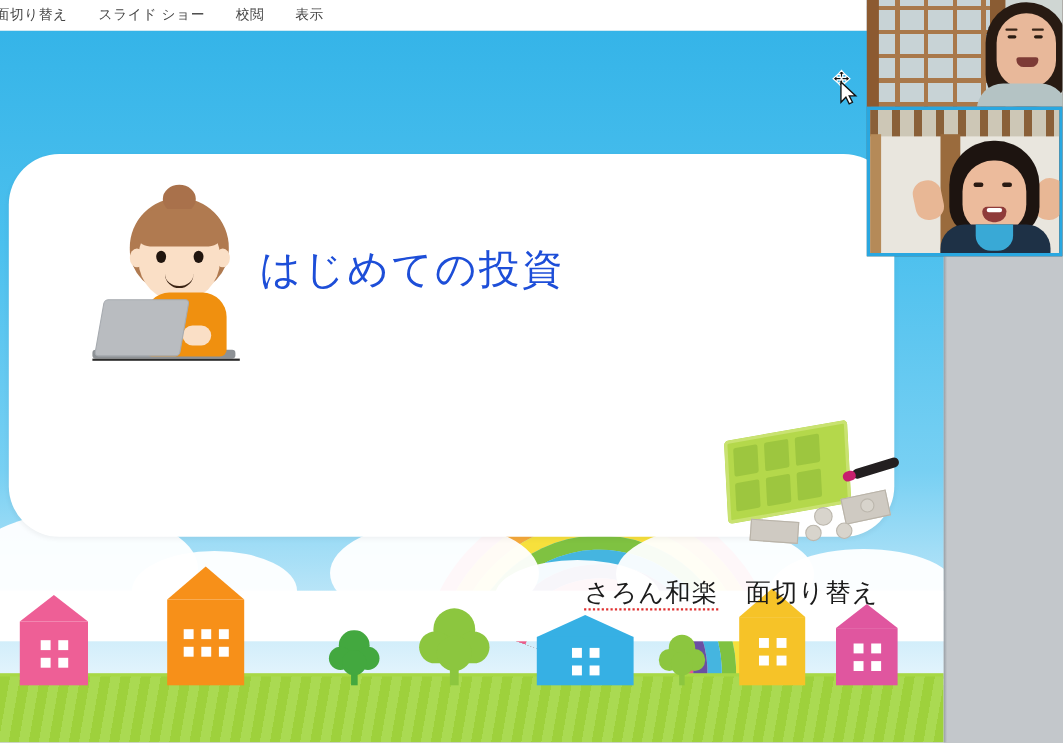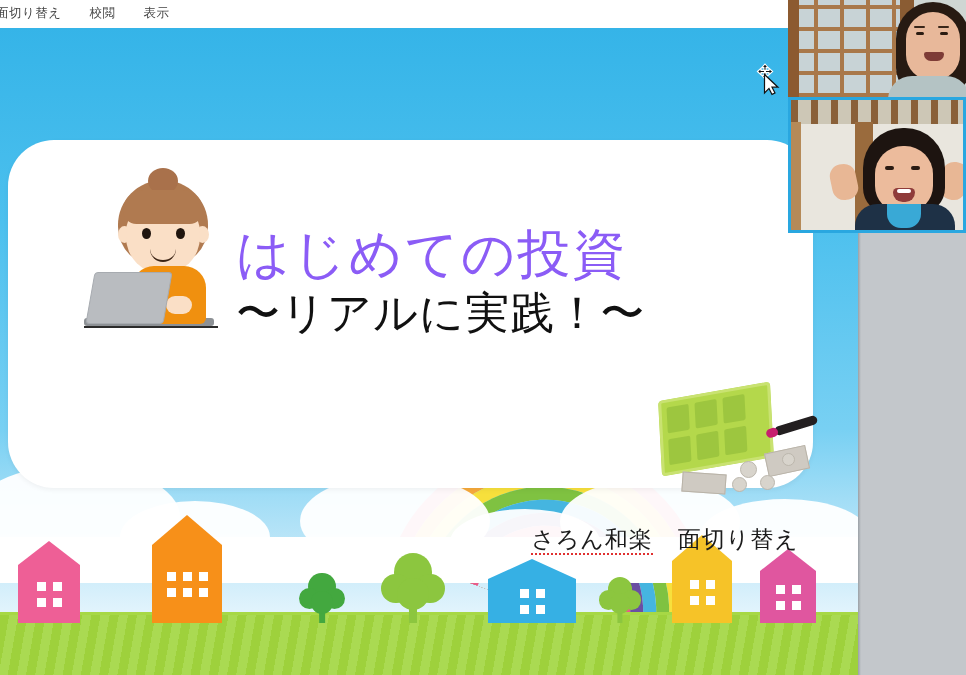--- a/index.html
+++ b/index.html
@@ -45,21 +45,21 @@
   .win{position:absolute;background:#fff;}
   .tree{position:absolute;bottom:0;}
   .tree .trunk{position:absolute;bottom:0;left:50%;transform:translateX(-50%);}
   .tree .leaf{position:absolute;border-radius:50%;}
 
   
   .card{position:absolute;left:8px;top:112px;width:805px;height:348px;background:#ffffff;
         border-radius:46px;box-shadow:0 2px 5px rgba(0,0,0,.05);}
 
   .title-block{position:absolute;left:228px;top:86px;width:560px;}
-  .title-main{font-size:53px;line-height:1.04;color:#8b5cf6;font-weight:400;letter-spacing:2px;
+  .title-main{font-size:37px;line-height:1.04;color:#1d4ed8;font-weight:400;letter-spacing:2px;
               font-family:"DejaVu Sans","Liberation Sans",sans-serif;}
   .title-sub{font-size:44px;line-height:1.1;color:#111;margin-top:8px;letter-spacing:1px;
              font-family:"DejaVu Sans","Liberation Sans",sans-serif;padding-left:-4px;}
 
   
   .person{position:absolute;left:82px;top:26px;width:145px;height:170px;}
   .p-bun{position:absolute;left:58px;top:2px;width:30px;height:26px;background:#a9714b;border-radius:50%;}
   .p-hair{position:absolute;left:28px;top:14px;width:90px;height:86px;background:#b07a50;border-radius:46px 46px 40px 40px;}
   .p-face{position:absolute;left:36px;top:30px;width:74px;height:78px;background:#fadfc6;border-radius:38px;}
   .p-ear{position:absolute;top:60px;width:13px;height:17px;background:#fadfc6;border-radius:50%;}
@@ -146,20 +146,21 @@
   .cursor{position:absolute;left:752px;top:62px;width:34px;height:34px;pointer-events:none;}
 </style>
 </head>
 <body>
 
 <div id="app">
 
   <div class="ribbon">
     <div class="ribbon-tabs">
       <div class="rtab first">面切り替え</div>
+      <div class="rtab">スライド ショー</div>
       <div class="rtab">校閲</div>
       <div class="rtab">表示</div>
     </div>
   </div>
 
   <div class="stage">
 
     <div class="rainbow" id="rainbow">
         <span style="width: 300px; height: 150px; left: 0px; border-width: 13px; border-color: rgb(232, 92, 138);"></span>
         <span style="width: 274px; height: 137px; left: 13px; border-width: 13px; border-color: rgb(246, 169, 59);"></span>
@@ -267,21 +268,20 @@
           <div class="p-eye r"></div>
         <div class="p-mouth"></div>
         <div class="p-body"></div>
         <div class="p-hand"></div>
         <div class="p-laptop-screen"></div>
         <div class="p-laptop-line"></div>
       </div>
 
       <div class="title-block">
         <div class="title-main">はじめての投資</div>
-        <div class="title-sub">〜リアルに実践！〜</div>
       </div>
 
       <div class="money">
         <div class="wallet">
           <div class="wslot" style="left:8px;top:8px;width:22px;height:26px;"></div>
           <div class="wslot" style="left:36px;top:8px;width:22px;height:26px;"></div>
           <div class="wslot" style="left:64px;top:8px;width:22px;height:26px;"></div>
           <div class="wslot" style="left:8px;top:40px;width:22px;height:26px;"></div>
           <div class="wslot" style="left:36px;top:40px;width:22px;height:26px;"></div>
           <div class="wslot" style="left:64px;top:40px;width:22px;height:26px;"></div>

